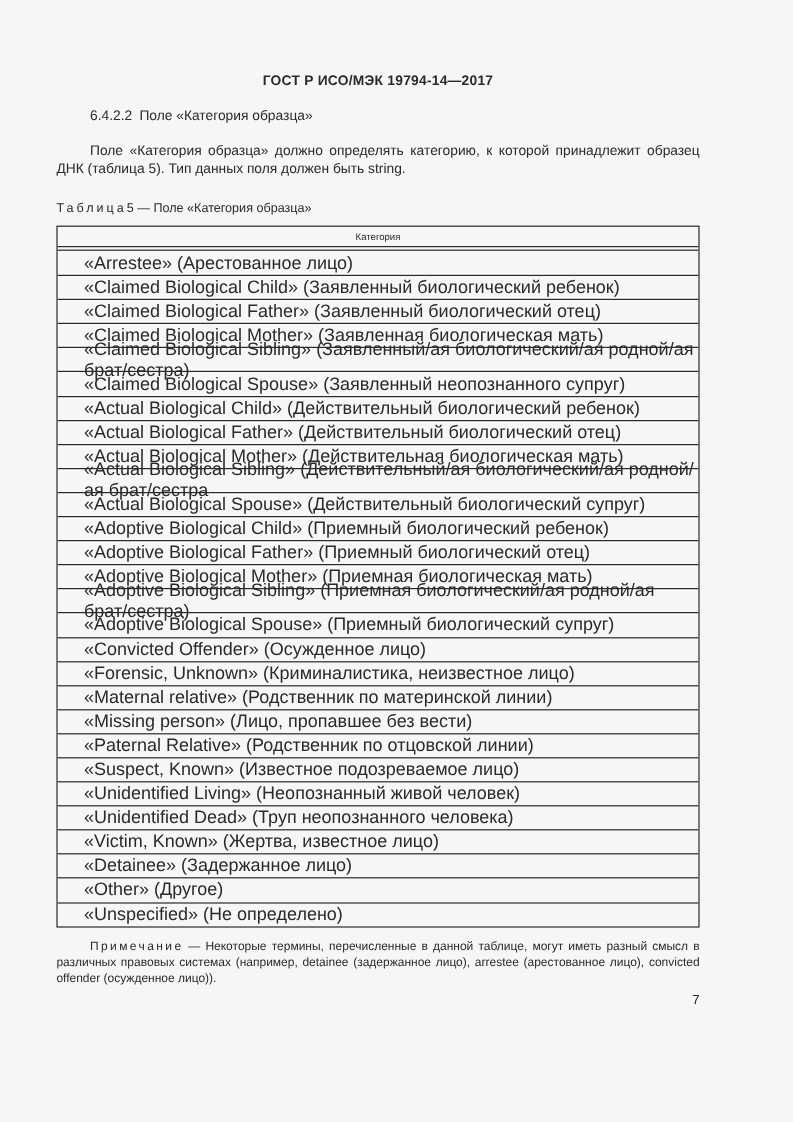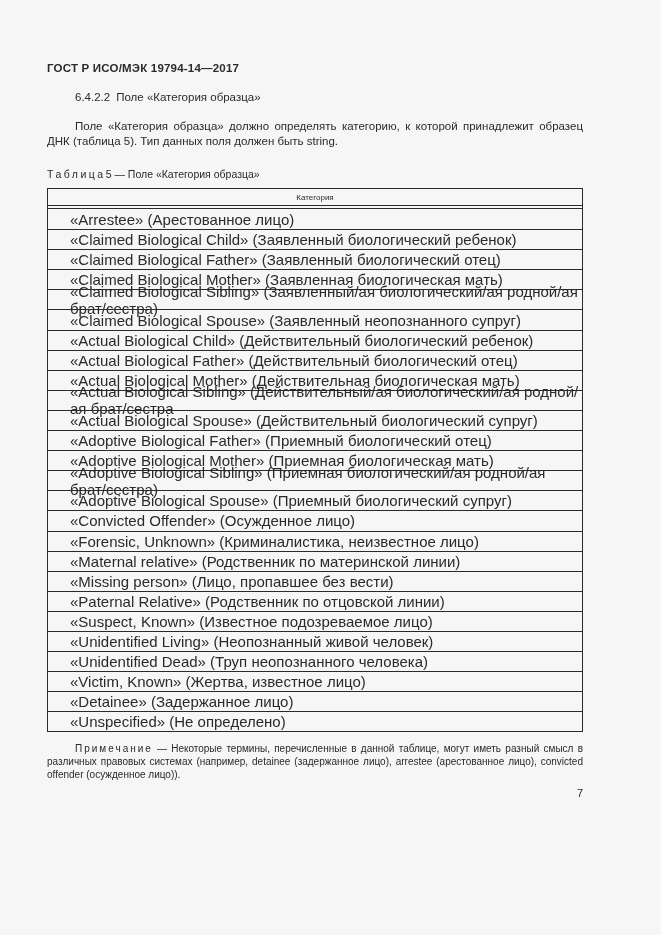--- a/index.html
+++ b/index.html
@@ -12,21 +12,21 @@
     overflow:hidden;
   }
   .content {
     position:absolute;
     left:47px;
     top:0;
     width:536px;
   }
   .doc-header {
     margin-top:62px;
-    text-align:left;
+    text-align:center;
     font-weight:700;
     font-size:11.5px;
     letter-spacing:0.2px;
   }
   .section-heading {
     margin-top:17px;
     padding-left:28px;
     font-size:11.5px;
   }
   .section-heading .sec-num { margin-right:6px; }
@@ -137,20 +137,23 @@
         </div>
 
         <div class="trow">
           <span>«Actual Biological Sibling» (Действительный/ая биологический/ая родной/ая брат/сестра</span>
         </div>
 
         <div class="trow">
           <span>«Actual Biological Spouse» (Действительный биологический супруг)</span>
         </div>
 
+        <div class="trow">
+          <span>«Adoptive Biological Child» (Приемный биологический ребенок)</span>
+        </div>
 
         <div class="trow">
           <span>«Adoptive Biological Father» (Приемный биологический отец)</span>
         </div>
 
         <div class="trow">
           <span>«Adoptive Biological Mother» (Приемная биологическая мать)</span>
         </div>
 
         <div class="trow">
@@ -196,20 +199,23 @@
         </div>
 
         <div class="trow">
           <span>«Victim, Known» (Жертва, известное лицо)</span>
         </div>
 
         <div class="trow">
           <span>«Detainee» (Задержанное лицо)</span>
         </div>
 
+        <div class="trow">
+          <span>«Other» (Другое)</span>
+        </div>
 
         <div class="trow">
           <span>«Unspecified» (Не определено)</span>
         </div>
       </div>
   </div>
 
   <div class="note-paragraph">
     <span class="note-word">Примечание</span><span>— Некоторые термины, перечисленные в данной таблице, могут иметь разный смысл в различных правовых системах (например, detainee (задержанное лицо), arrestee (арестованное лицо), convicted offender (осужденное лицо)).</span>
   </div>

